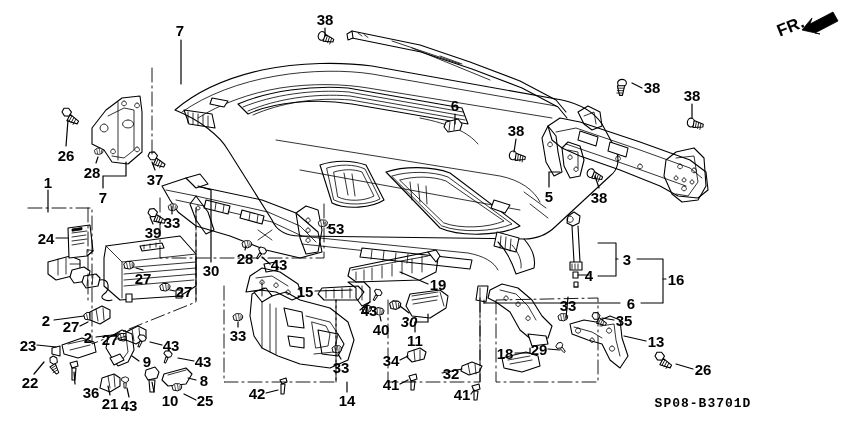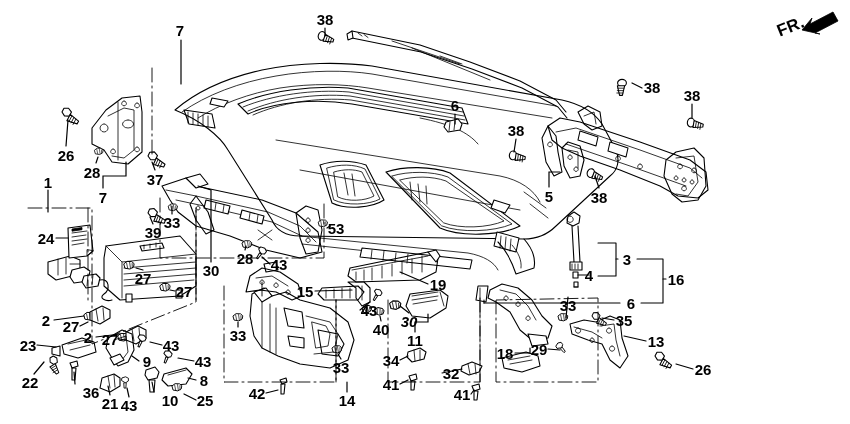--- a/index.html
+++ b/index.html
@@ -597,14 +597,15 @@
   <span class="lbl" style="left:589px;top:275px;">4</span>
   <span class="lbl" style="left:676px;top:279px;">16</span>
   <span class="lbl" style="left:631px;top:303px;">6</span>
   <span class="lbl" style="left:568px;top:305px;">33</span>
   <span class="lbl" style="left:624px;top:320px;">35</span>
   <span class="lbl" style="left:656px;top:341px;">13</span>
   <span class="lbl" style="left:505px;top:353px;">18</span>
   <span class="lbl" style="left:539px;top:349px;">29</span>
   <span class="lbl" style="left:703px;top:369px;">26</span>
 
+  <div class="drawno" style="left:703px;top:403px;">SP08-B3701D</div>
 
 </div>
 
 </body></html>

